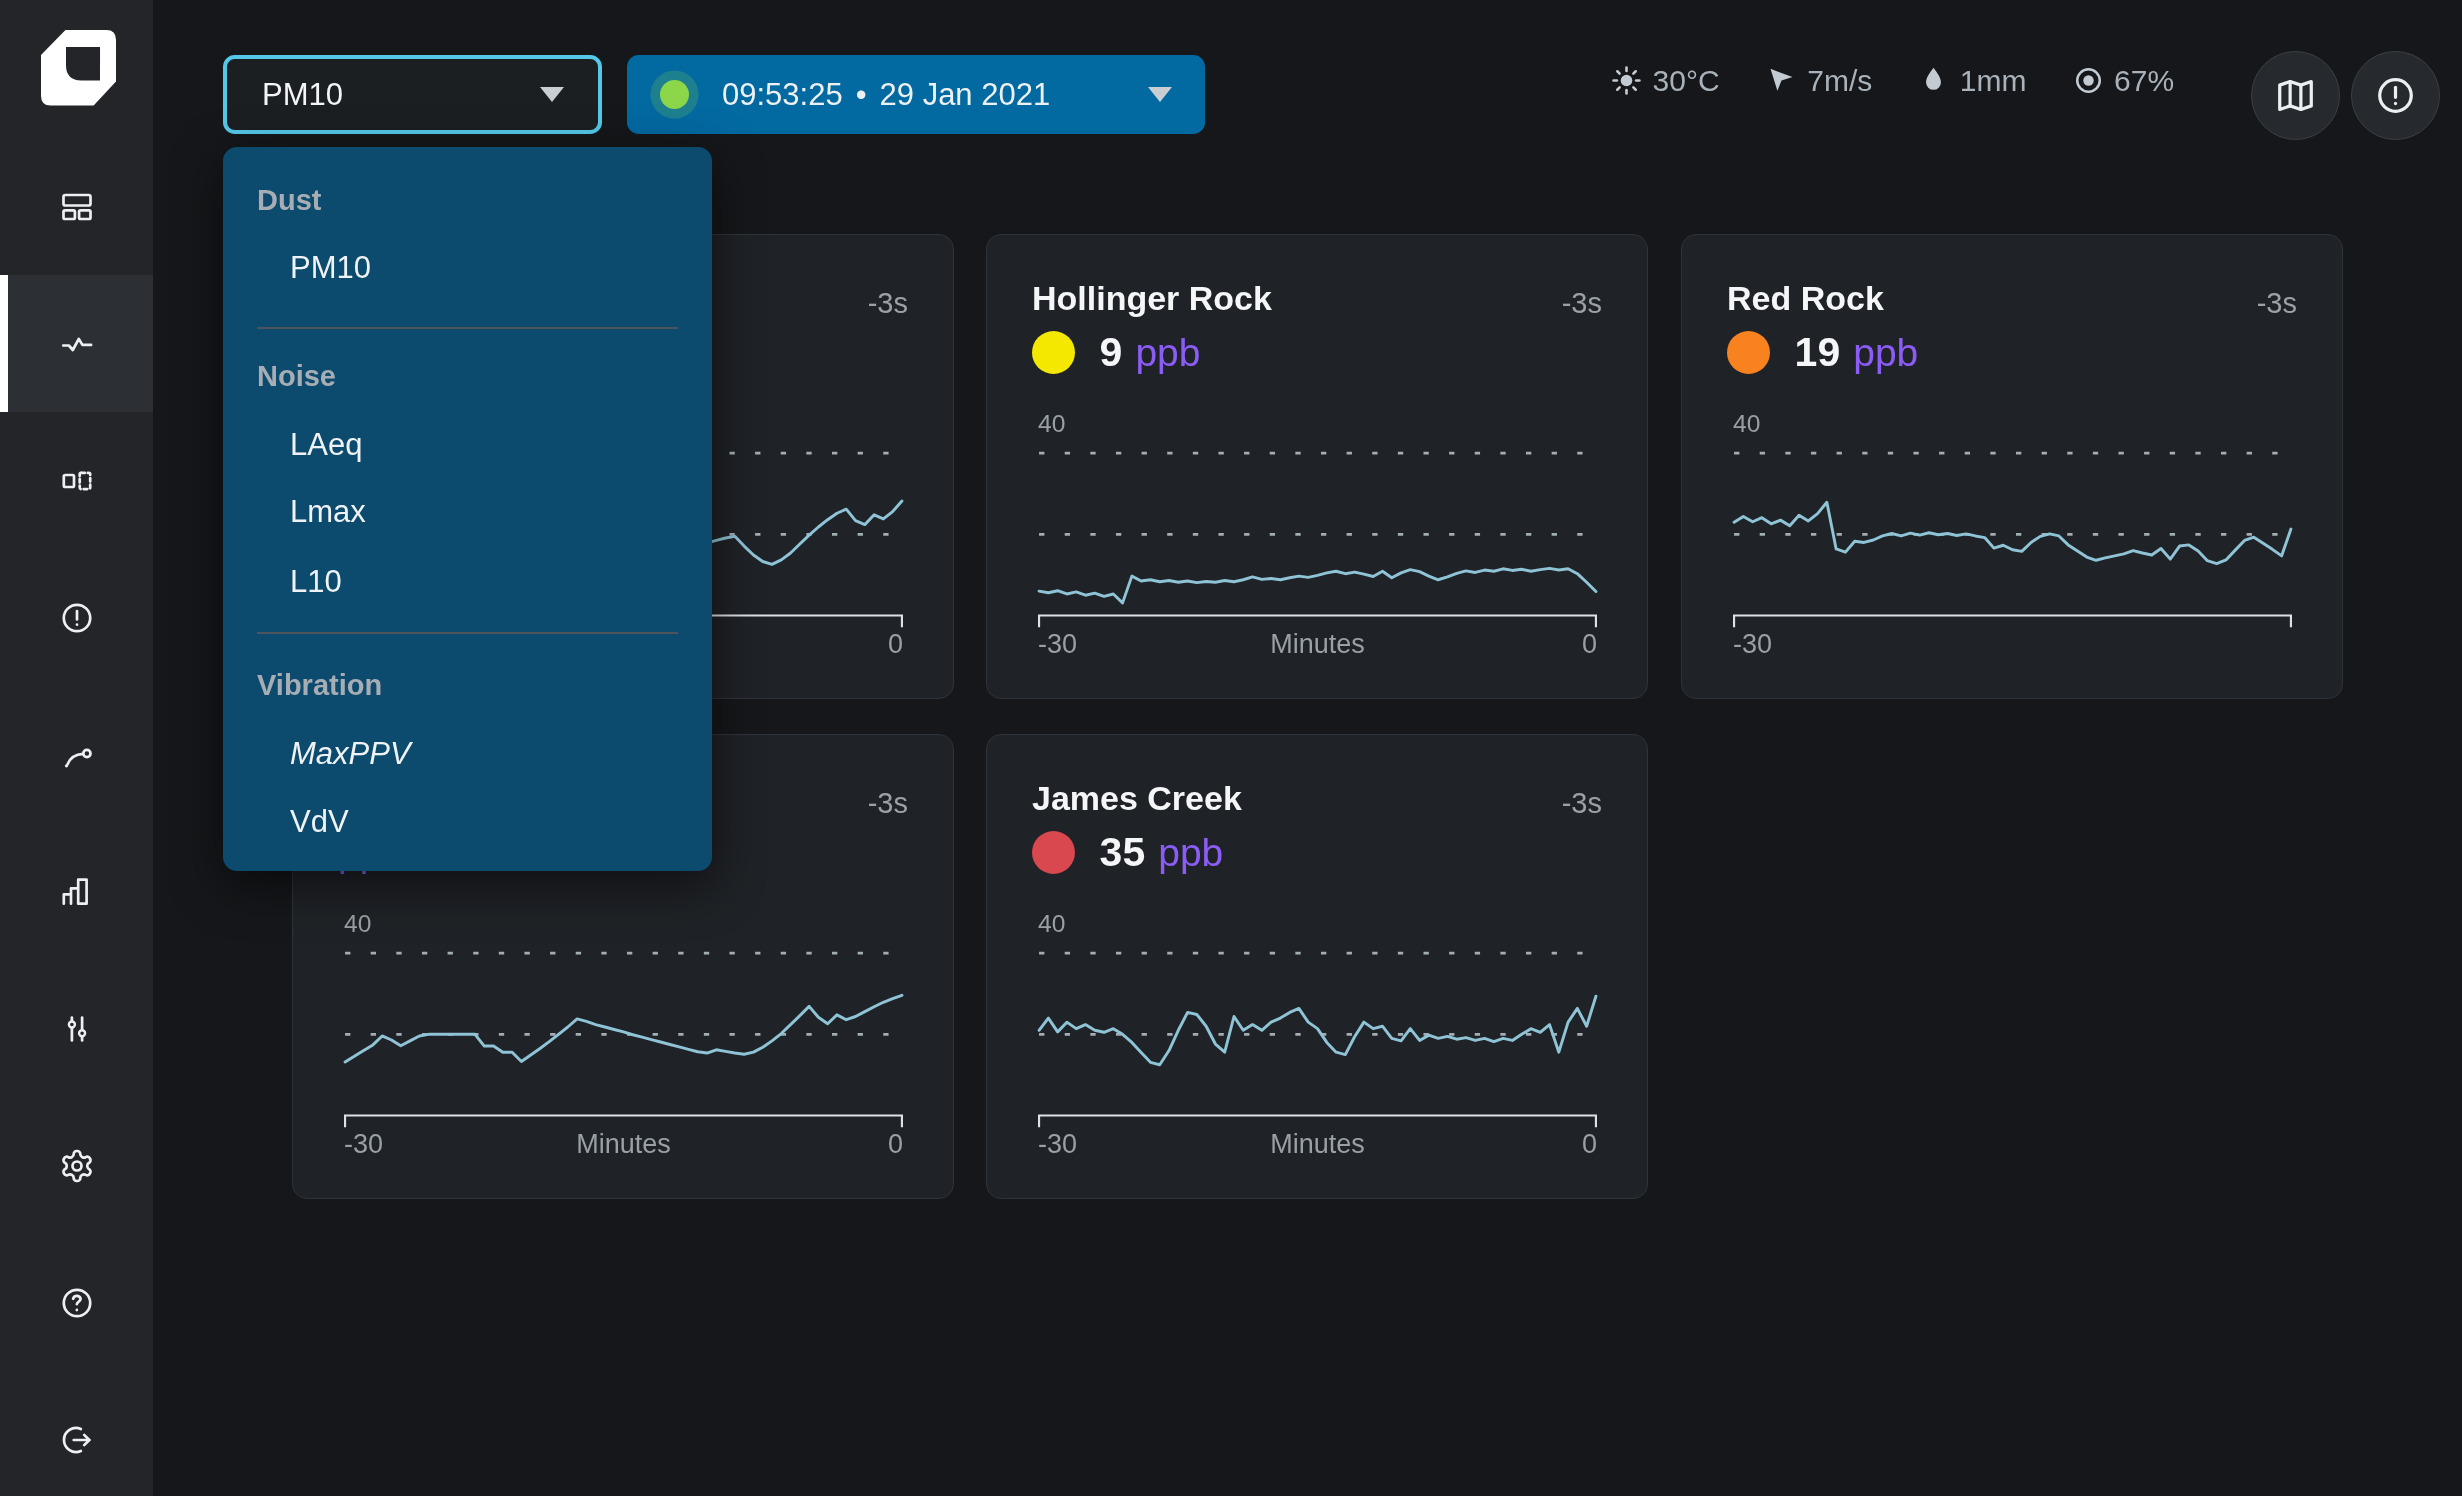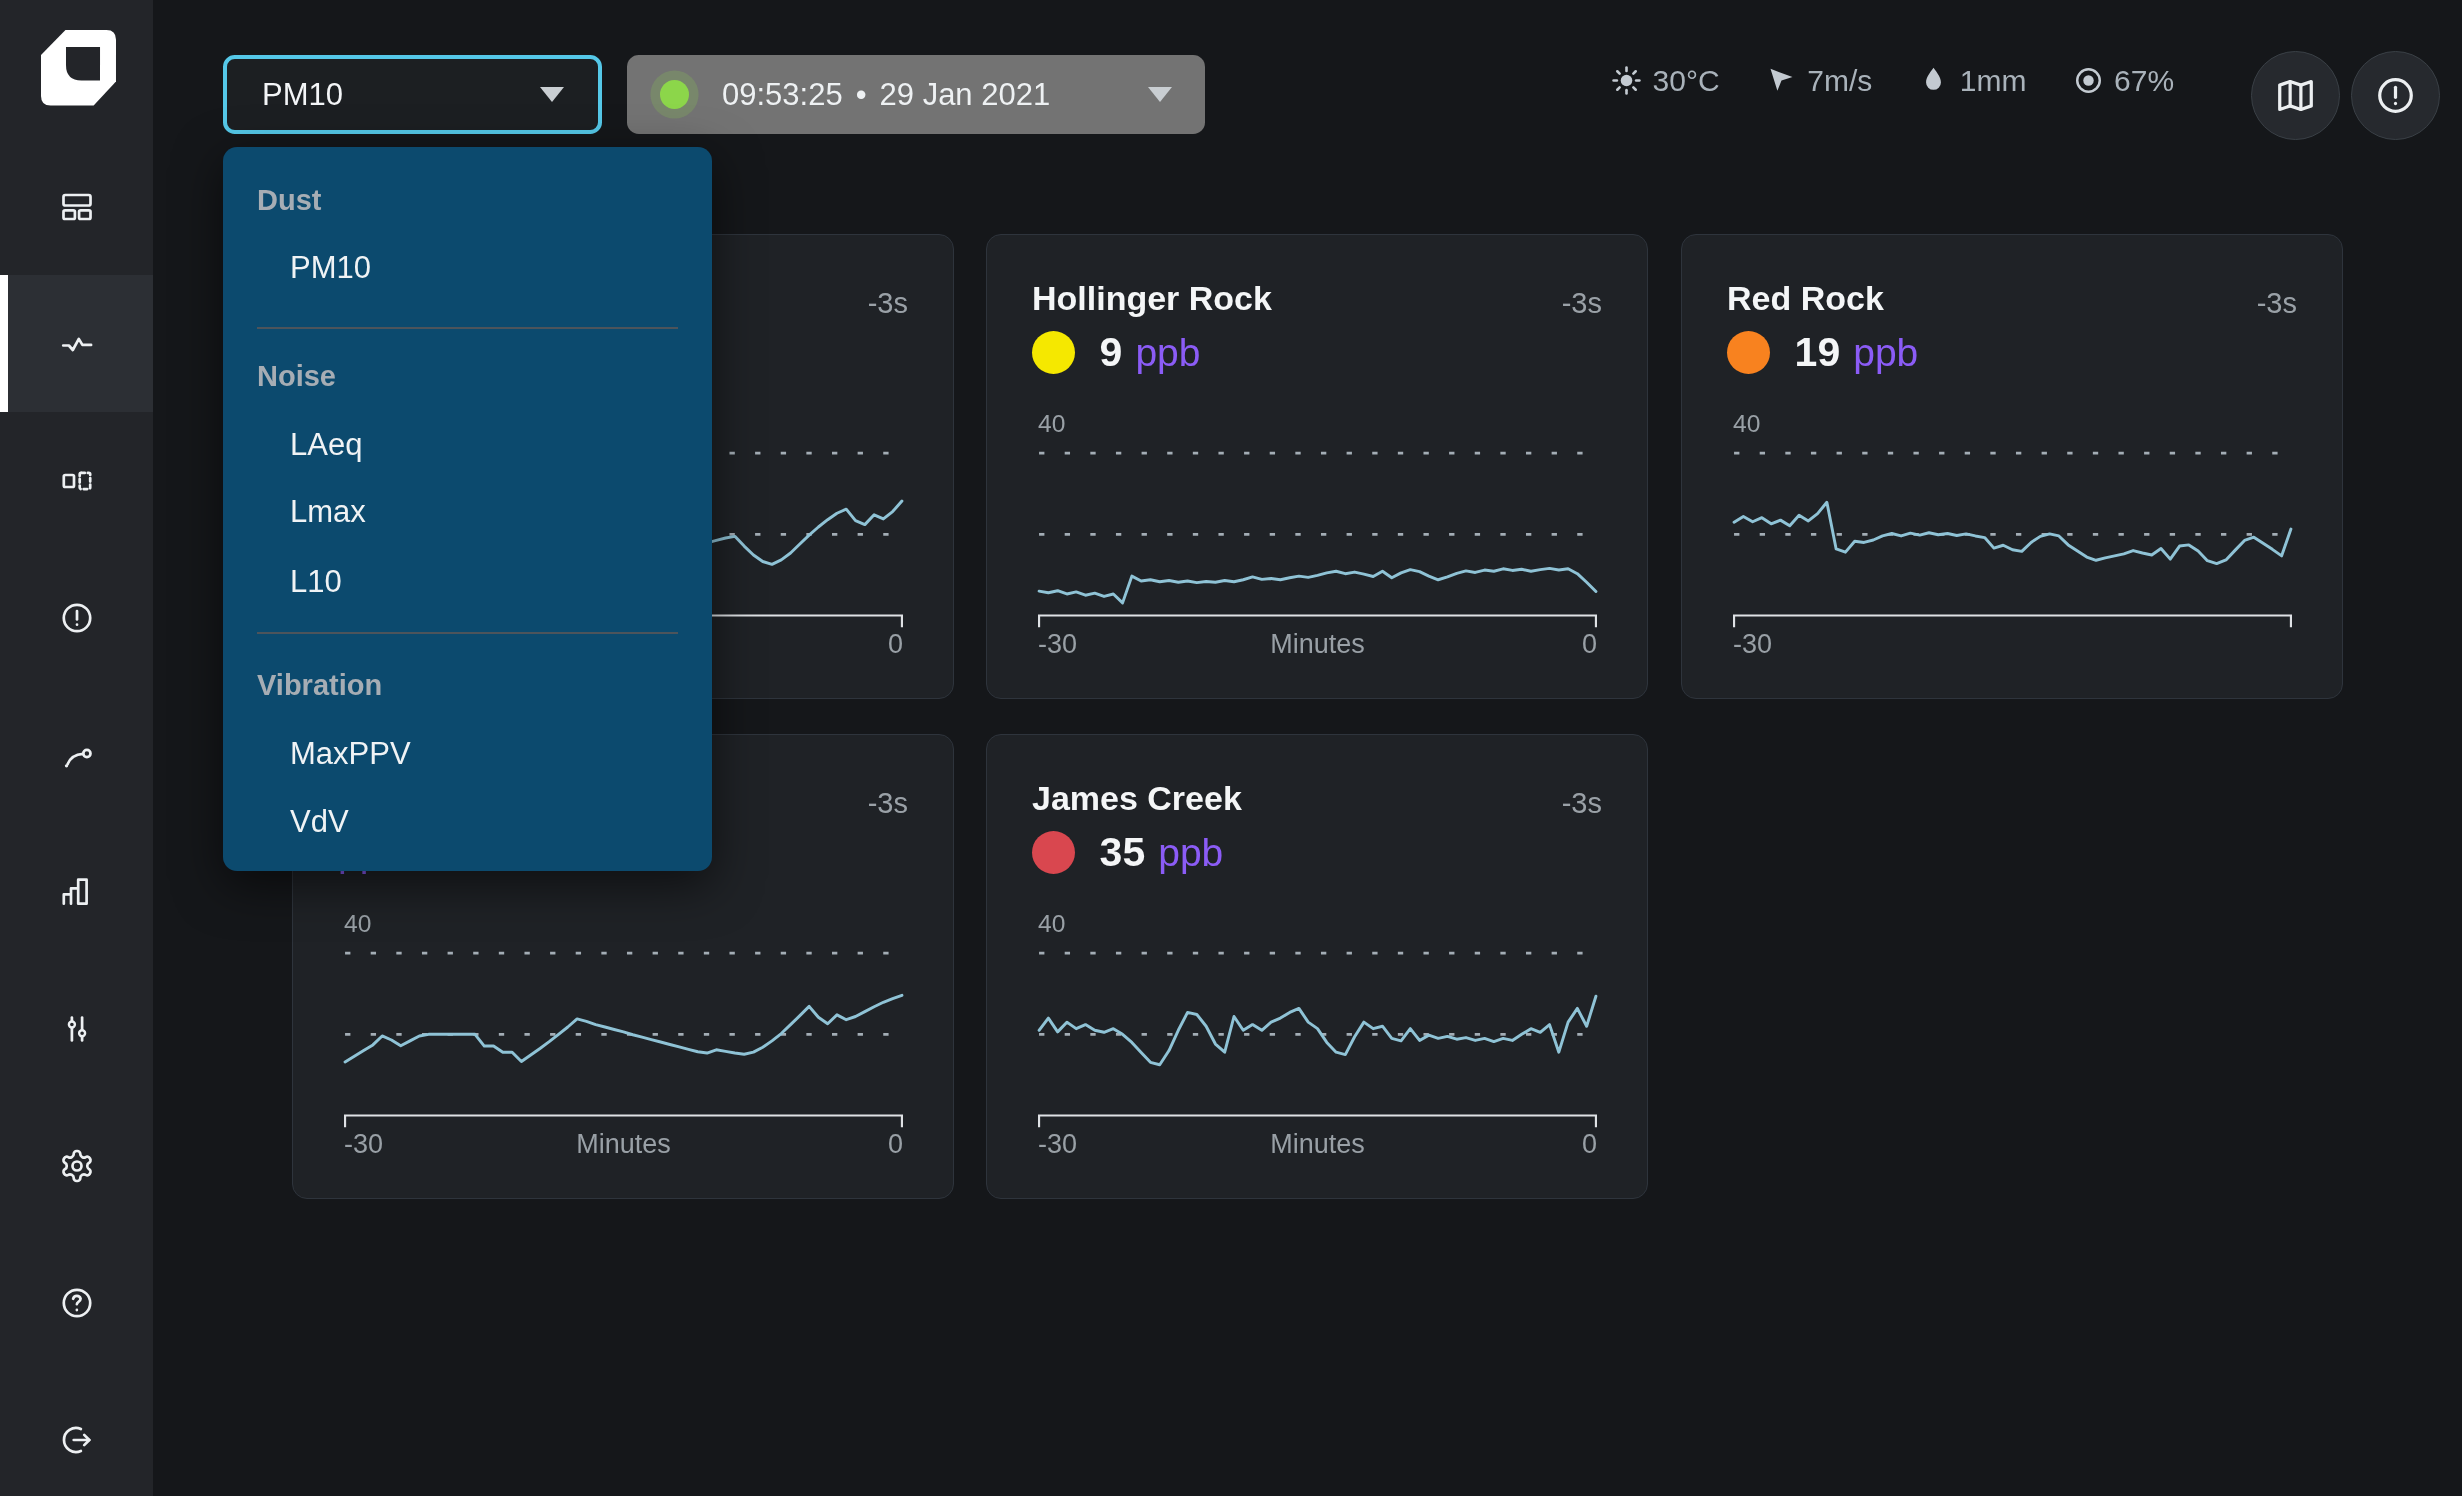--- a/index.html
+++ b/index.html
@@ -17,21 +17,21 @@
   .nav-item.active{background:#2c2f34}
   .nav-item.active .accent{position:absolute;left:0;top:0;width:7.5px;height:100%;background:#ffffff}
   
   .metric-select{position:absolute;left:223px;top:55px;width:379px;height:79px;box-sizing:border-box;
     border:4.3px solid #55c8e8;border-radius:11.8px;background:#1c1f22;display:flex;align-items:center;
     padding:0 34px 0 35px;cursor:pointer;z-index:30}
   .metric-select .lbl{font-size:31px;color:#f3f5f7}
   .caret{width:0;height:0;border-left:12.3px solid transparent;border-right:12.3px solid transparent;
     border-top:15px solid #c9ced2;margin-left:auto}
   .datetime{position:absolute;left:627px;top:55px;width:578px;height:79px;box-sizing:border-box;
-    background:#737373;border-radius:11.8px;display:flex;align-items:center;padding:0 33px;cursor:pointer;z-index:10}
+    background:#0369a1;border-radius:11.8px;display:flex;align-items:center;padding:0 33px;cursor:pointer;z-index:10}
   .live-dot{width:29px;height:29px;border-radius:50%;background:#8cd64a;
     box-shadow:0 0 0 9.6px rgba(140,214,74,.20);margin-right:33px;flex:none}
   .datetime .txt{font-size:31px;color:#eef1f3;white-space:nowrap}
   .datetime .sep{margin:0 13px}
   .datetime .caret{margin-left:auto}
   .weather{position:absolute;left:1610px;top:41px;height:79px;display:flex;align-items:center;gap:45px;z-index:10}
   .w-item{display:flex;align-items:center;gap:9.6px}
   .w-item svg{width:33px;height:33px;color:#c3cad1;flex:none}
   .w-val{font-size:30px;color:#a9b2ba}
   .round-btn{position:absolute;top:51px;width:89px;height:89px;border-radius:50%;background:#26292e;
@@ -210,21 +210,21 @@
 <div class="menu" id="menu">
     <div class="menu-header" style="top: 37px;">Dust</div>
     <div class="menu-item" style="top: 104px;">PM10</div>
     <div class="menu-divider" style="top: 180px;"></div>
     <div class="menu-header" style="top: 213px;">Noise</div>
     <div class="menu-item" style="top: 281px;">LAeq</div>
     <div class="menu-item" style="top: 348px;">Lmax</div>
     <div class="menu-item" style="top: 418px;">L10</div>
     <div class="menu-divider" style="top: 485px;"></div>
     <div class="menu-header" style="top: 522px;">Vibration</div>
-    <div class="menu-item" style="top: 590px;">MaxPPV</div>
+    <div class="menu-item" style="top: 590px; font-style: italic;">MaxPPV</div>
     <div class="menu-item" style="top: 658px;">VdV</div>
   </div>
 
 <div id="cards">
     <div class="card" style="left: 292px; top: 234px;">
       <div class="ago">-3s</div>
       <div class="value-row"></div>
       <div class="ylab">40</div>
       <svg class="chart" viewBox="0 0 1047 370">
         <line x1="2" x2="1045" y1="28.0" y2="28.0" stroke="#a3adb5" stroke-width="5" stroke-dasharray="10 38"></line>

